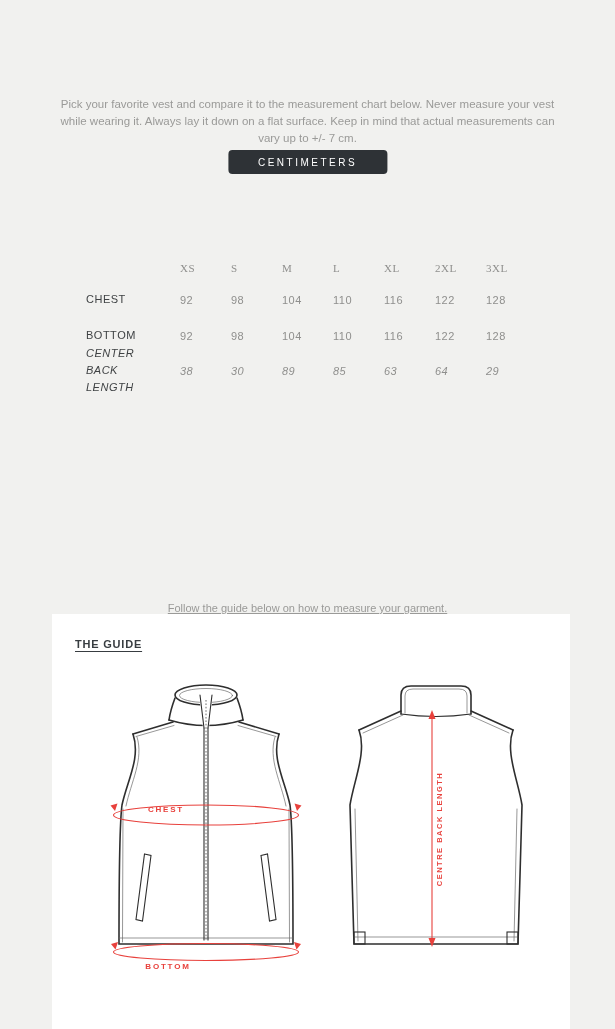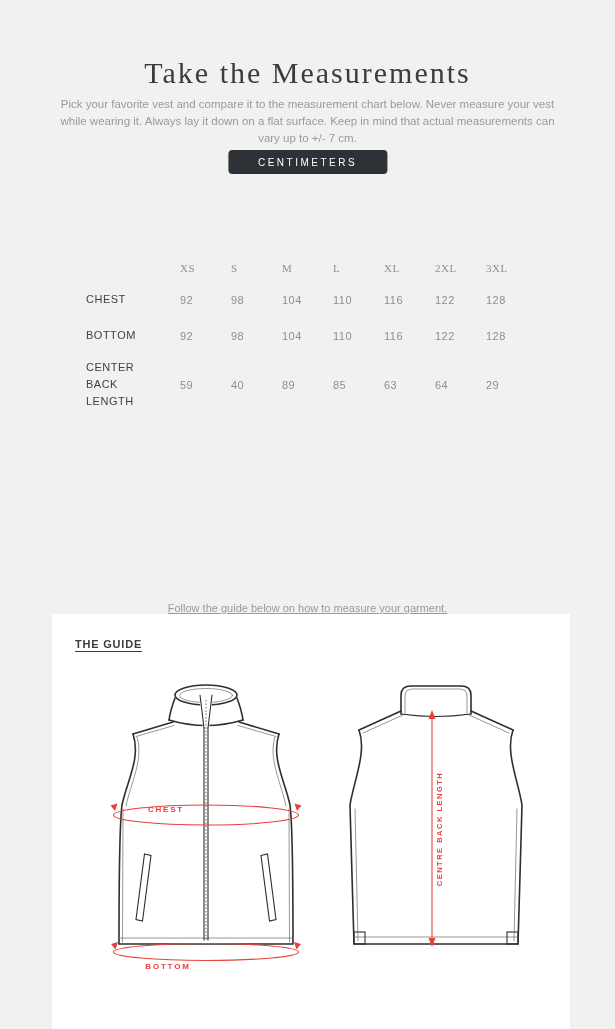--- a/index.html
+++ b/index.html
@@ -26,21 +26,21 @@
     background:var(--button-background);color:var(--button-text);border:none;border-radius:4px;
     height:24px;padding:4px 30px;font-size:10px;letter-spacing:2.5px;font-family:"Liberation Sans",sans-serif;cursor:pointer;}
 
   #size-table{position:absolute;left:86px;top:259px;}
   .t-row{display:grid;grid-template-columns:94px repeat(7,51px);}
   .t-row.header{height:18px;font-family:Liberation Serif, serif;}
   .t-row .cell{font-size:11px;color:var(--table-value-text);line-height:18px;letter-spacing:.5px;}
   .t-row .label{font-size:11px;color:var(--table-label-text);letter-spacing:.5px;line-height:17px;}
   #row-chest{margin-top:14px;height:18px;}
   #row-bottom{margin-top:18px;height:18px;}
-  #row-cbl{margin-top:14px;min-height:51px;align-items:center;}
+  #row-cbl{min-height:51px;align-items:center;font-style:italic;}
   #row-cbl .label{max-width:62px;align-self:start;}
 
   #guide-card{position:absolute;left:52px;top:614px;width:518px;height:470px;background:var(--card-background);}
   #guide-tab{position:absolute;left:23px;top:24px;font-size:11px;font-weight:700;color:var(--heading-text);
     letter-spacing:.8px;text-decoration:underline;text-underline-offset:3px;cursor:pointer;}
   .vest-svg{position:absolute;top:64px;width:212px;height:296px;}
   #vest-front{left:48px;} #vest-back{left:278px;}
 
   .ol{fill:none;stroke:var(--diagram-line);stroke-width:1.6;stroke-linecap:round;}
   .ml{fill:none;stroke:var(--diagram-line);stroke-width:1.1;stroke-linecap:round;}
@@ -49,21 +49,20 @@
   .whitefill{fill:#fff;stroke:none;}
   .red-line{fill:none;stroke:var(--measurement-accent);stroke-width:1.1;}
   .red-fill{fill:var(--measurement-accent);stroke:none;}
   .red-text{fill:var(--measurement-accent);font-family:"Liberation Sans",sans-serif;font-size:8px;letter-spacing:1.8px;font-weight:700;}
 </style>
 </head>
 <body>
 
 <div id="page">
 
-  <h1 id="main-title" class="serif-title">Take the Measurements</h1>
   <p id="intro-text">Pick your favorite vest and compare it to the measurement chart below. Never measure your vest while wearing it. Always lay it down on a flat surface. Keep in mind that actual measurements can vary up to +/- 7 cm.</p>
   <button id="unit-button">CENTIMETERS</button>
 
   <div id="size-table">
     <div class="t-row header">
       <div class="label"></div>
       <div class="cell">XS</div>
       <div class="cell">S</div>
       <div class="cell">M</div>
       <div class="cell">L</div>
@@ -86,22 +85,22 @@
       <div class="cell">92</div>
       <div class="cell">98</div>
       <div class="cell">104</div>
       <div class="cell">110</div>
       <div class="cell">116</div>
       <div class="cell">122</div>
       <div class="cell">128</div>
     </div>
     <div class="t-row" id="row-cbl">
       <div class="label">CENTER BACK LENGTH</div>
-      <div class="cell">59</div>
-      <div class="cell">40</div>
+      <div class="cell">38</div>
+      <div class="cell">30</div>
       <div class="cell">89</div>
       <div class="cell">85</div>
       <div class="cell">63</div>
       <div class="cell">64</div>
       <div class="cell">29</div>
     </div>
   </div>
 
   <p id="howto-sub">Follow the guide below on how to measure your garment.</p>
 

